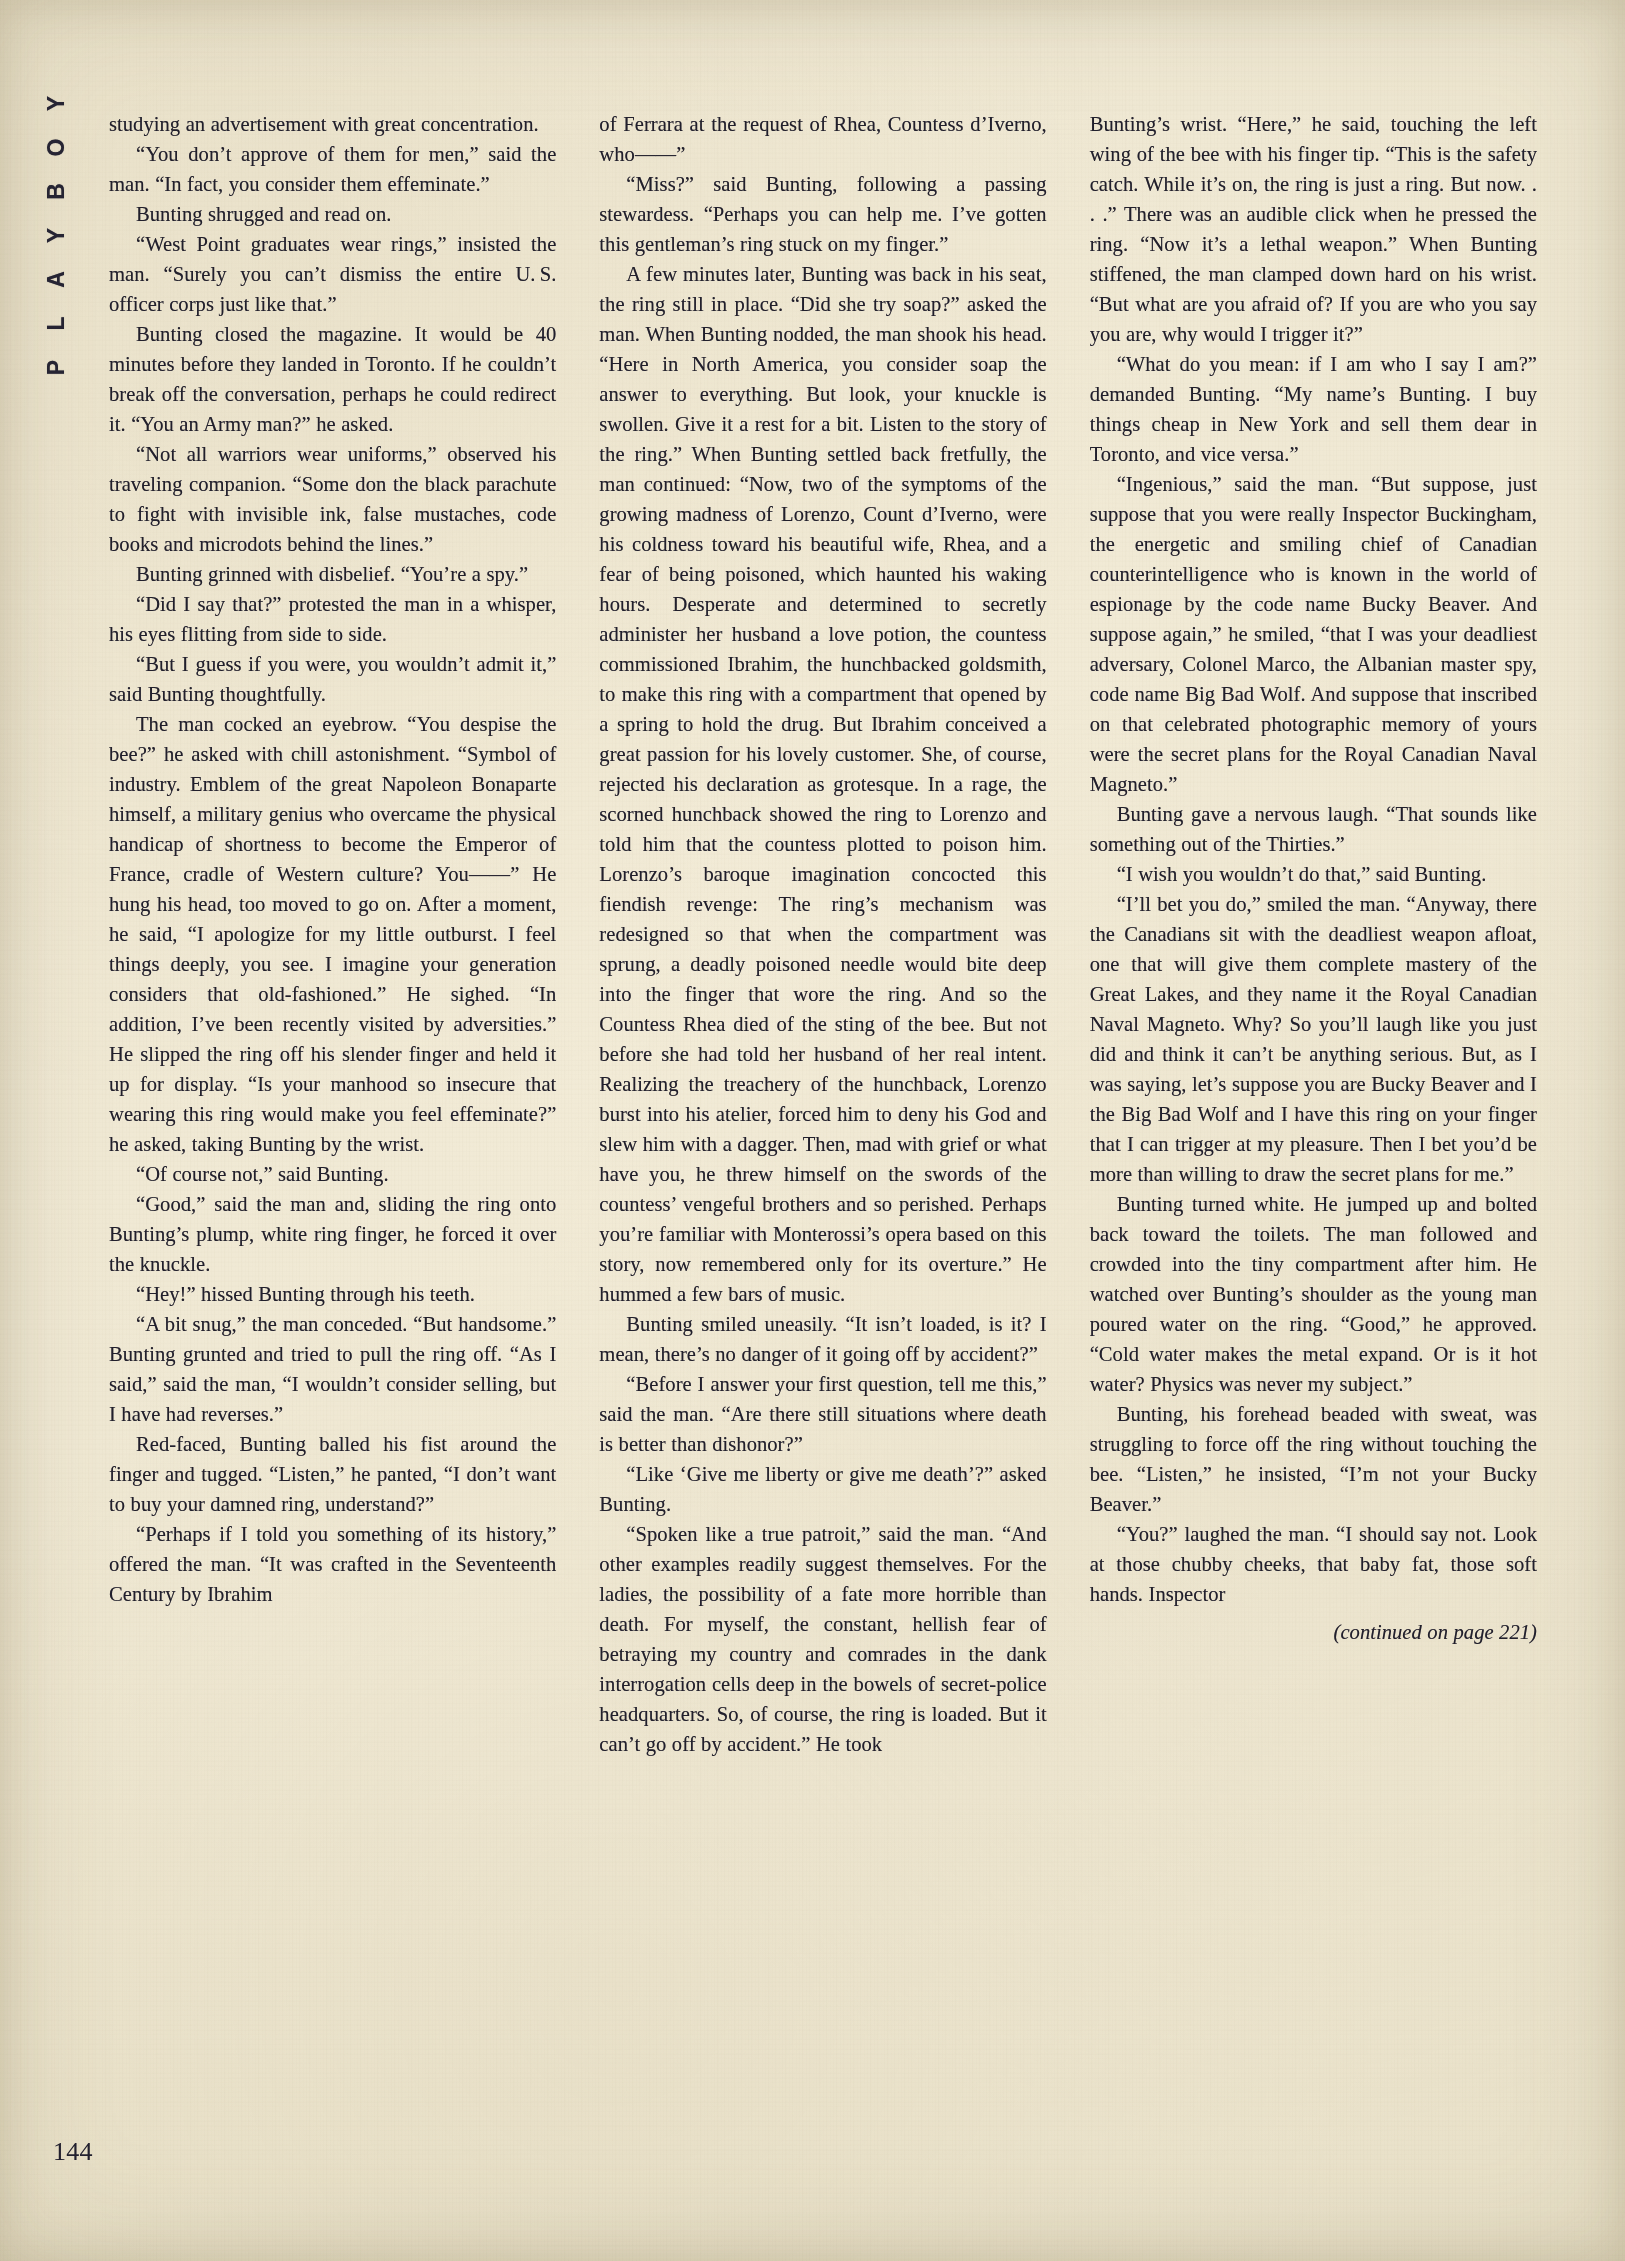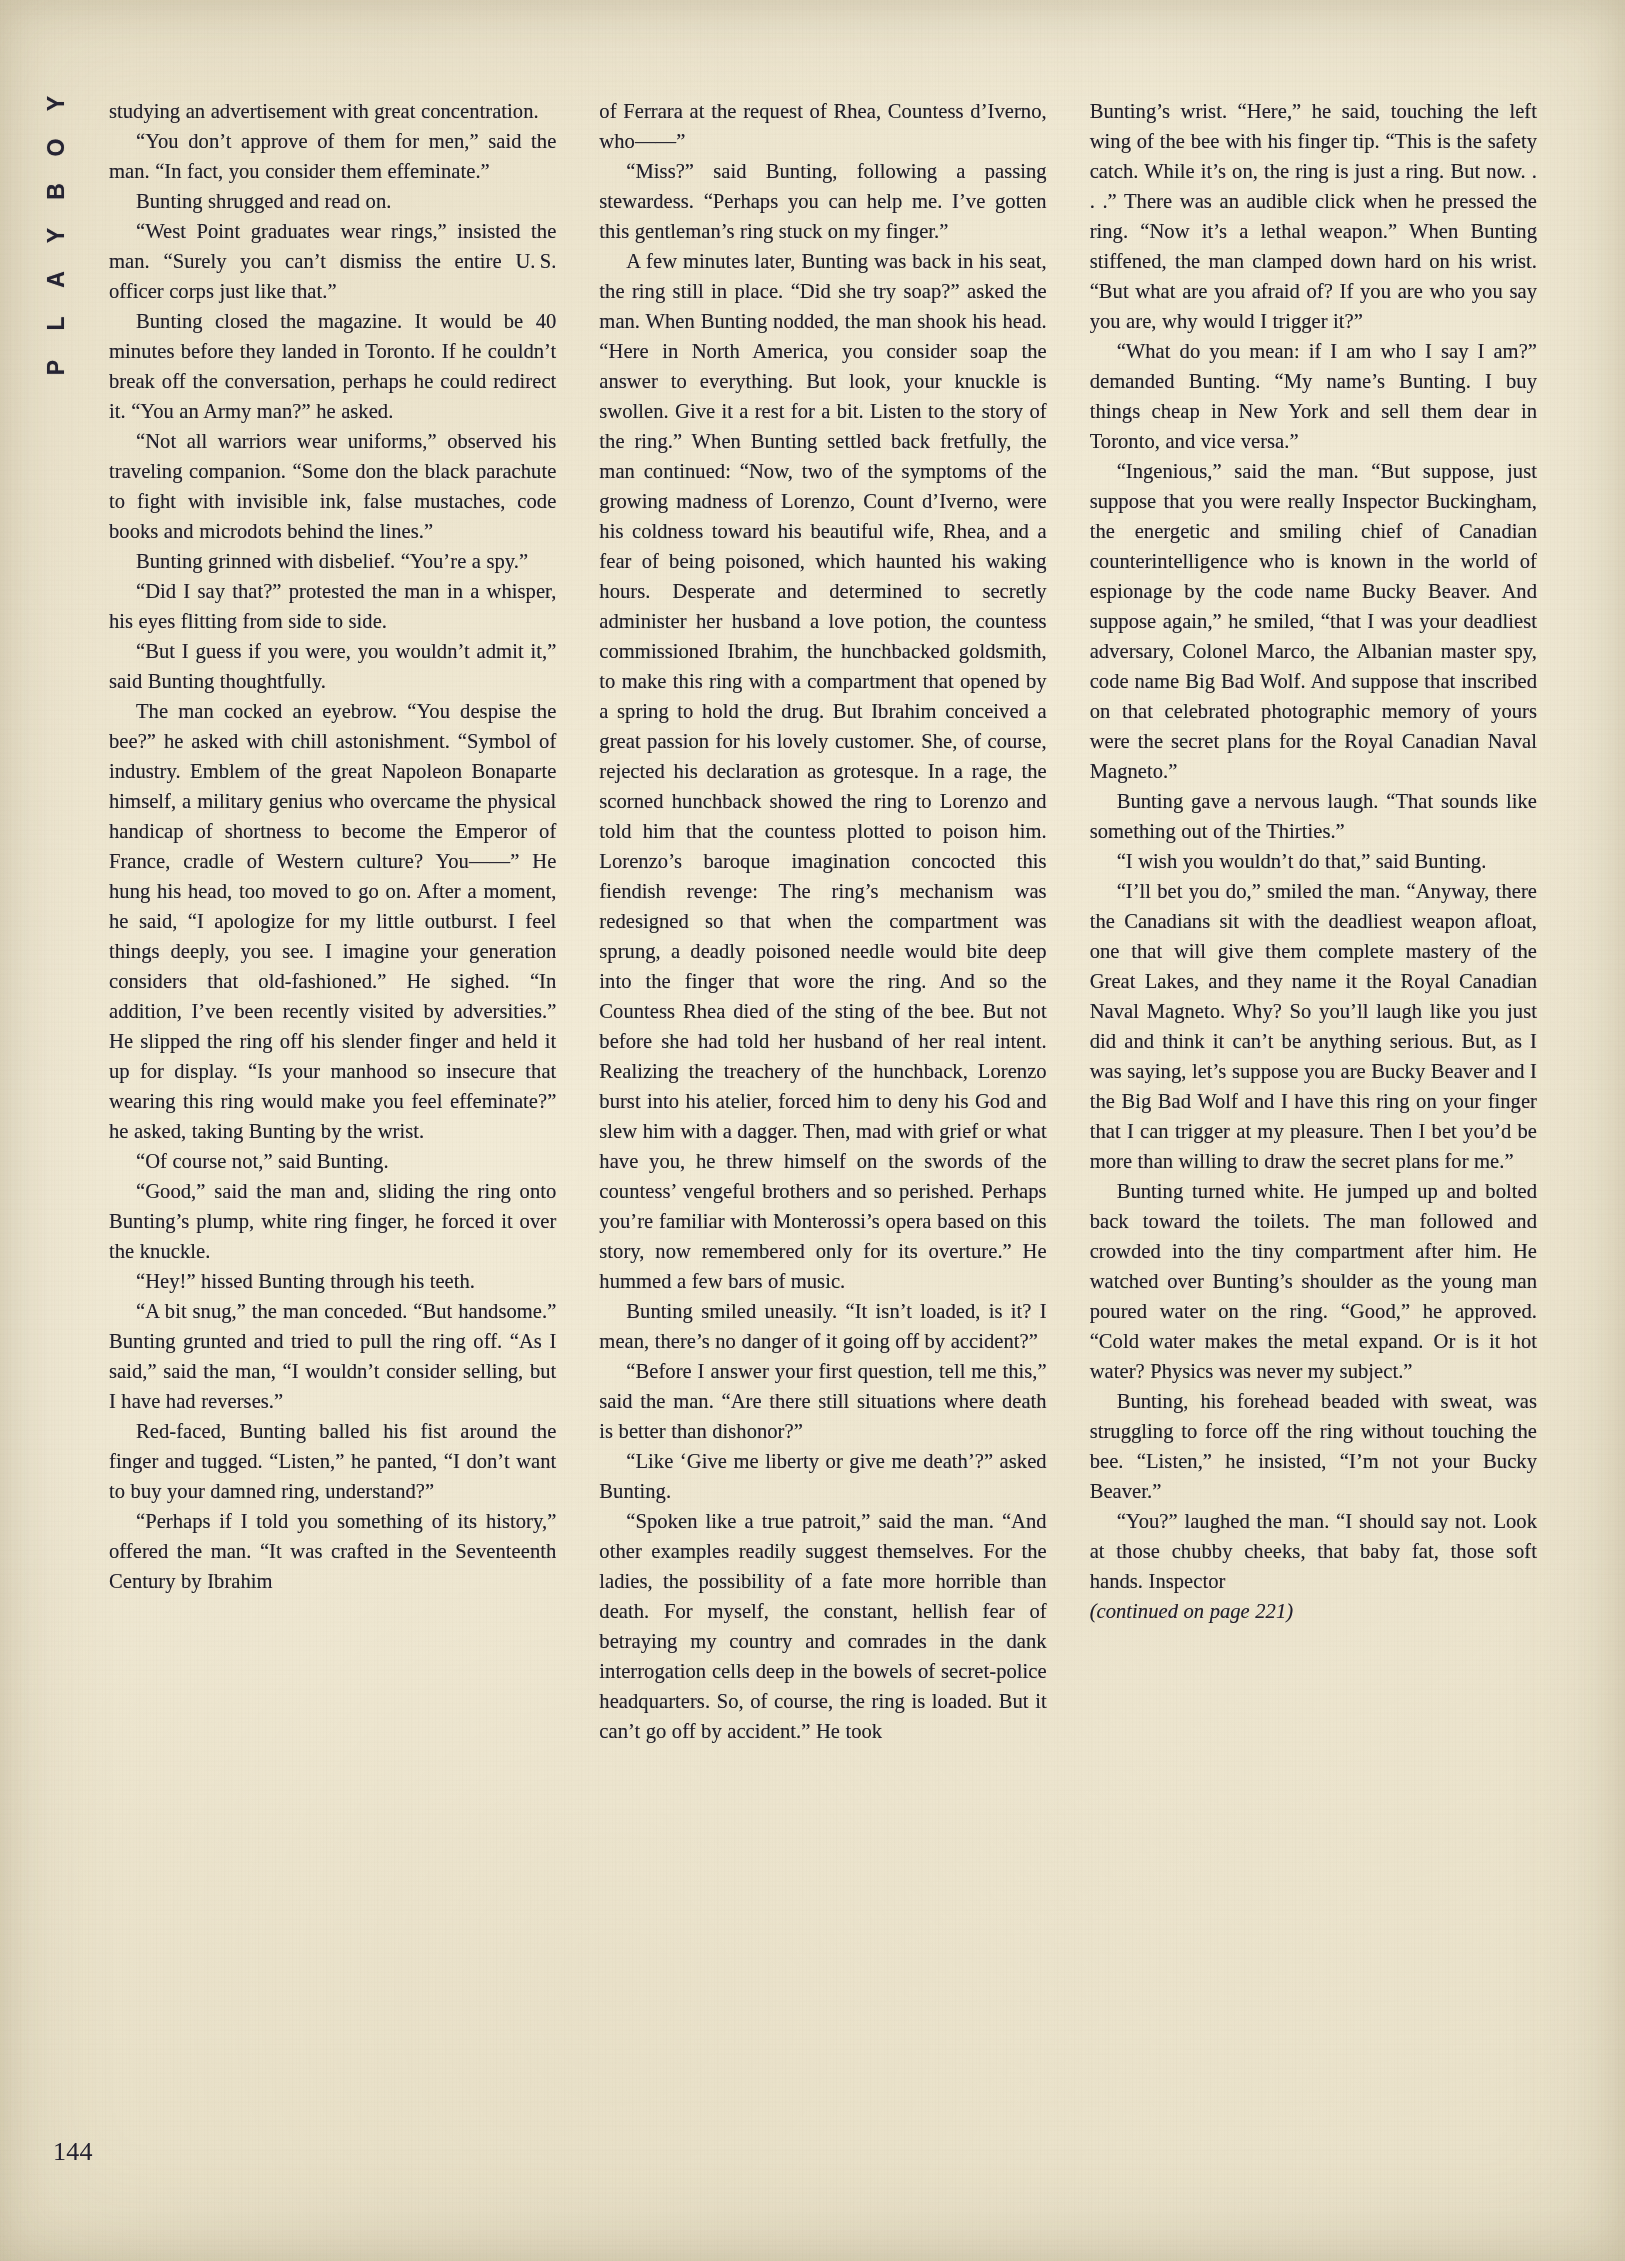--- a/index.html
+++ b/index.html
@@ -76,21 +76,21 @@
     font-size: 26px;
     font-weight: 400;
     color: #22202e;
     letter-spacing: 0.3px;
   }
 
   
   #columns {
     position: absolute;
     left: 109px;
-    top: 96px;
+    top: 109px;
     width: 1428px;
     height: 2070px;
     display: flex;
     gap: 43px;
   }
 
   .col {
     flex: 1 1 0;
     min-width: 0;
   }
@@ -102,24 +102,24 @@
     text-align: justify;
     text-indent: 27px;
     color: #211f2c;
     -webkit-font-smoothing: antialiased;
     letter-spacing: 0.03px;
     word-spacing: 0.3px;
   }
   .col p.noindent { text-indent: 0; }
 
   .col p.contline {
-    text-align: left;
+    text-align: right;
     text-indent: 0;
     font-style: italic;
-    margin-top: 0;
+    margin-top: 8px;
   }
 
   
   .col p { text-shadow: 0 0 0.4px rgba(33,31,44,.45); }
 </style>
 </head>
 <body>
 
 <div id="page">
 

